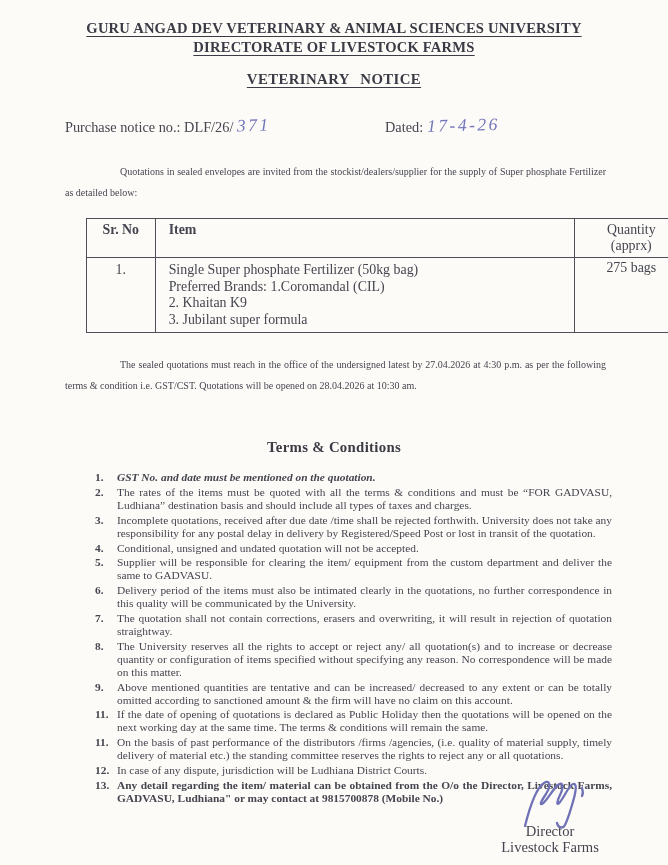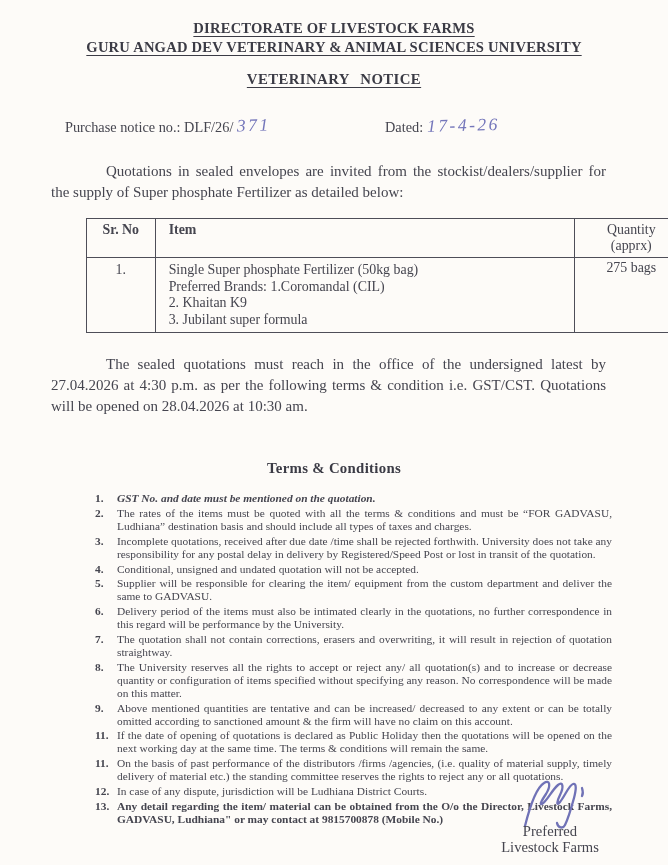--- a/index.html
+++ b/index.html
@@ -41,22 +41,22 @@
     color:var(--ink);
     font-style:italic;
     font-size:17.5px;
     letter-spacing:2.5px;
     display:inline-block;
     transform:rotate(-1.5deg) translateY(-1px);
     padding-left:4px;
   }
   
   .para{
-    margin:21px 62px 0 51px;
-    font-size:15px;line-height:21px;
+    margin:21px 62px 0 65px;
+    font-size:10px;line-height:21px;
     text-align:justify;text-indent:55px;
   }
   
   table.items{
     margin:15px 0 0 86px;
     border-collapse:collapse;
     width:603px;
     font-size:13.9px;
     color:var(--text);
   }
@@ -90,22 +90,22 @@
   .sig-scribble{display:block;margin:0 auto -6px 34px;}
   .sig-title{font-size:14.6px;line-height:15px;}
   .sig-org{font-size:14.6px;line-height:16px;}
 </style>
 </head>
 <body>
 
 <div class="page">
 
   <div class="header">
+    <div class="h1">GURU ANGAD DEV VETERINARY &amp; ANIMAL SCIENCES UNIVERSITY</div>
     <div class="h1">DIRECTORATE OF LIVESTOCK FARMS</div>
-    <div class="h1">GURU ANGAD DEV VETERINARY &amp; ANIMAL SCIENCES UNIVERSITY</div>
     <div class="notice-title">VETERINARY NOTICE</div>
   </div>
 
   <div class="meta-row">
     <span><span>Purchase notice no.: DLF/26/</span><span class="ink">371</span></span>
     <span class="meta-dated"><span>Dated:</span><span class="ink">17-4-26</span></span>
   </div>
 
   <p class="para">Quotations in sealed envelopes are invited from the stockist/dealers/supplier for the supply of Super phosphate Fertilizer as detailed below:</p>
 
@@ -150,21 +150,21 @@
     <div class="term">
         <span class="num">4.</span>
         <span class="txt">Conditional, unsigned and undated quotation will not be accepted.</span>
       </div>
     <div class="term">
         <span class="num">5.</span>
         <span class="txt">Supplier will be responsible for clearing the item/ equipment from the custom department and deliver the same to GADVASU.</span>
       </div>
     <div class="term">
         <span class="num">6.</span>
-        <span class="txt">Delivery period of the items must also be intimated clearly in the quotations, no further correspondence in this regard will be performance by the University.</span>
+        <span class="txt">Delivery period of the items must also be intimated clearly in the quotations, no further correspondence in this quality will be communicated by the University.</span>
       </div>
     <div class="term">
         <span class="num">7.</span>
         <span class="txt">The quotation shall not contain corrections, erasers and overwriting, it will result in rejection of quotation straightway.</span>
       </div>
     <div class="term">
         <span class="num">8.</span>
         <span class="txt">The University reserves all the rights to accept or reject any/ all quotation(s) and to increase or decrease quantity or configuration of items specified without specifying any reason. No correspondence will be made on this matter.</span>
       </div>
     <div class="term">
@@ -189,17 +189,17 @@
       </div>
   </div>
 
   <div class="sig-block">
     <svg class="sig-scribble" width="80" height="52" viewBox="0 0 80 52">
       <g fill="none" stroke="#7072b6" stroke-width="2.3" stroke-linecap="round">
         <path d="M6,48 C10,32 17,10 25,5 C31,1 32,8 27,16 C23,22 20,27 23,26 C28,23 33,12 39,7 C44,3 45,9 41,17 C38,23 37,29 41,24 C46,18 50,7 54,6 C58,5 57,12 55,20 C52,31 49,41 46,47 C44,51 39,50 38,45"></path>
         <path d="M63,10 C64,13 64,16 63,18"></path>
       </g>
     </svg>
-    <div class="sig-title">Preferred</div>
+    <div class="sig-title">Director</div>
     <div class="sig-org">Livestock Farms</div>
   </div>
 
 </div>
 
 </body></html>

